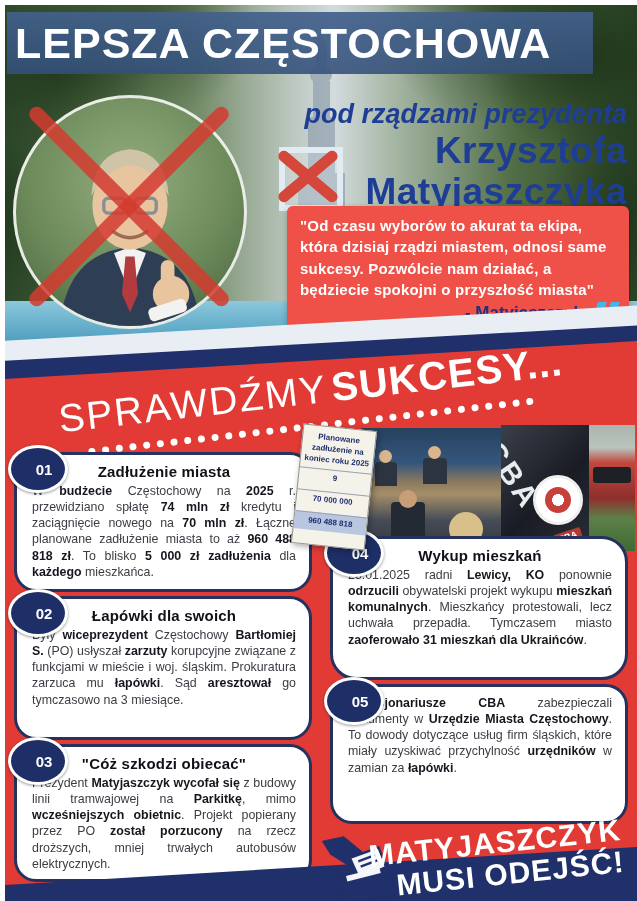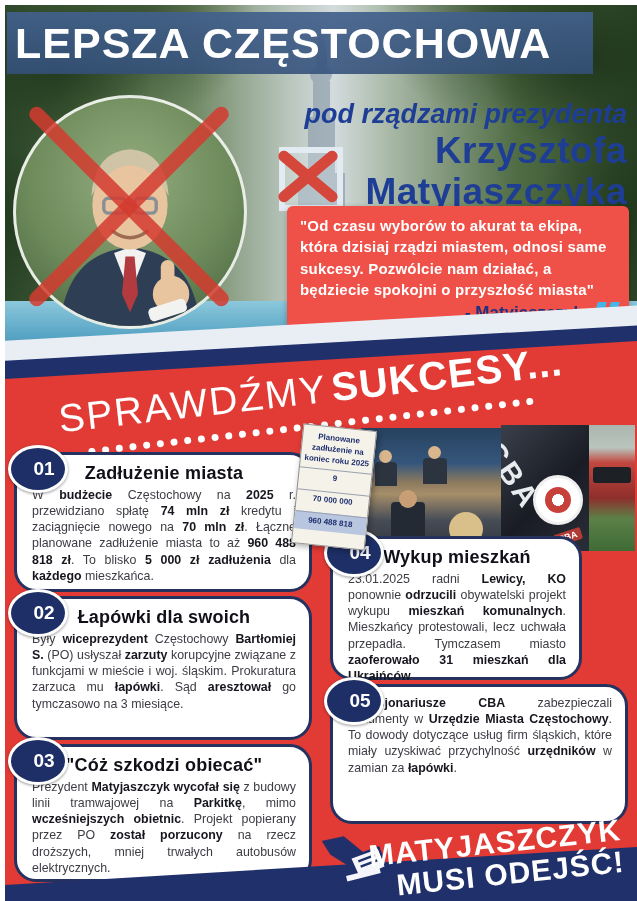--- a/index.html
+++ b/index.html
@@ -87,29 +87,29 @@
   .t-paper{left:0;top:2px;width:74px;height:120px;background:#f5f2ea;border:1px solid #8f8f8f;
     transform:rotate(6deg);box-shadow:2px 2px 6px rgba(0,0,0,.35);z-index:4;
     color:#1e2f6e;font-weight:700;text-align:center;font-size:8px;line-height:1.35;padding-top:6px;box-sizing:border-box;}
   .t-paper .cell{border-top:1px solid #9aa0b0;margin-top:4px;padding:3px 2px;}
   .t-paper .hl{background:#b9c6e0;font-weight:800;}
 
   
   .card{position:absolute;background:#fff;border:3px solid #25325f;border-radius:22px;
     padding:8px 13px 8px 15px;box-sizing:border-box;}
   .badge{position:absolute;left:-9px;top:-10px;width:42px;height:42px;border-radius:50%;
-    background:#1d2f66;border:3px solid #fff;color:#fff;font-size:19px;font-weight:800;
+    background:#1d2f66;border:3px solid #fff;color:#fff;font-size:15px;font-weight:800;
     display:flex;align-items:center;justify-content:center;box-shadow:0 1px 3px rgba(0,0,0,.4);padding-left:12px;}
-  .card h3{margin:0 0 3px 0;text-align:center;font-size:18px;font-weight:800;color:#101018;letter-spacing:.2px;}
+  .card h3{margin:0 0 3px 0;text-align:center;font-size:15px;font-weight:800;color:#101018;letter-spacing:.2px;}
   .card p{margin:0;font-size:12.4px;line-height:1.3;text-align:justify;color:#3c3c44;}
   .card p b{color:#16161e;}
   .c1{left:9px;top:117px;width:298px;height:140px;}
   .c2{left:9px;top:261px;width:298px;height:144px;}
   .c3{left:9px;top:409px;width:298px;height:138px;}
-  .c4{left:325px;top:201px;width:252px;height:144px;}
+  .c4{left:325px;top:201px;width:298px;height:144px;border-radius:26px;}
   .c5{left:325px;top:349px;width:298px;height:140px;}
 
   
   .footband{position:absolute;left:0;bottom:0;width:632px;height:58px;background:#20306b;
     clip-path:polygon(0 42px,100% 4px,100% 100%,0 100%);z-index:5;}
   .foottext{position:absolute;right:14px;top:822px;z-index:6;transform:rotate(-6deg);
     text-align:right;color:#fff;font-weight:800;line-height:1.06;letter-spacing:1px;}
   .foottext .l1{font-size:30px;} .foottext .l2{font-size:30px;}
   .ballot{position:absolute;left:316px;top:828px;z-index:6;transform:rotate(-8deg);}
 </style>

